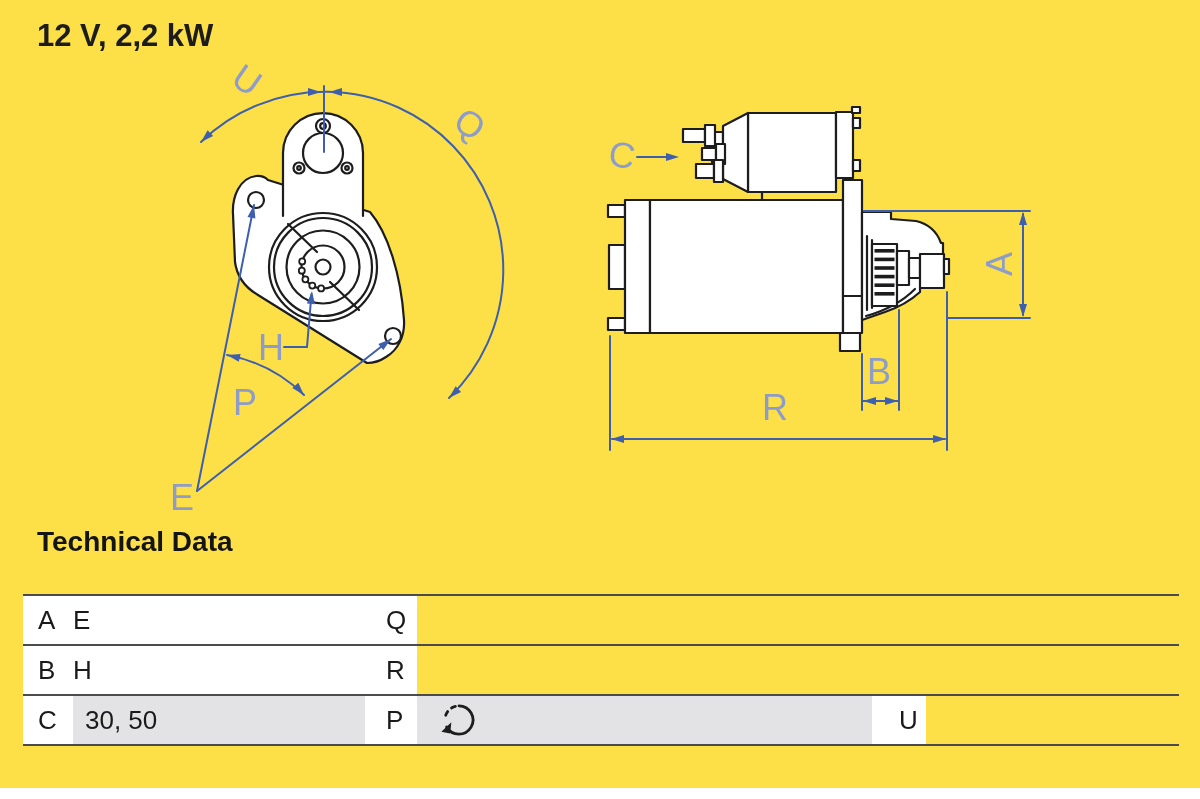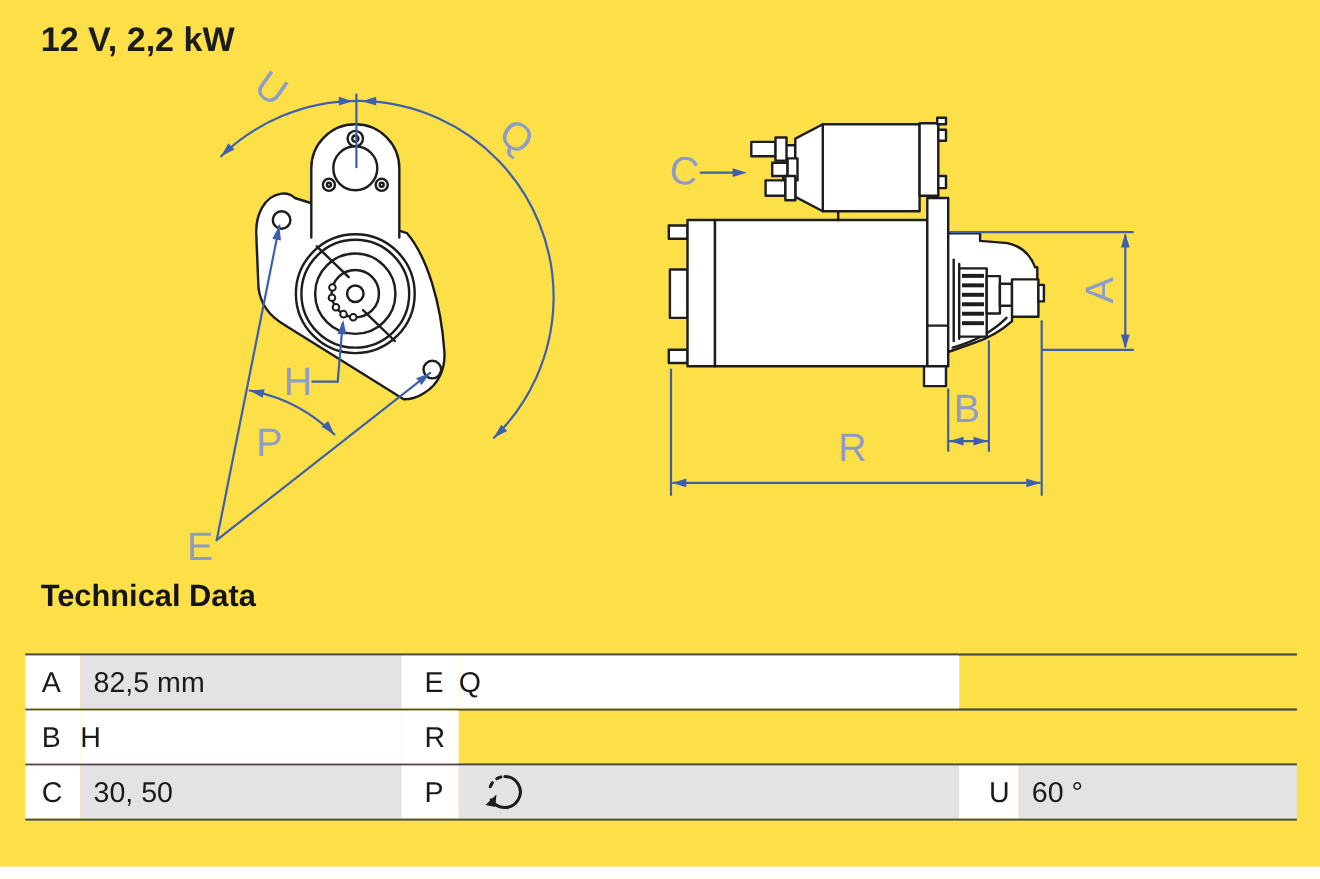--- a/index.html
+++ b/index.html
@@ -180,23 +180,20 @@
   </svg>
 
   <div class="tech-heading">Technical Data</div>
 
   <div class="tech-table">
 
     <div class="tech-row">
       <div class="cell key">
           <span>A</span>
         </div>
-      <div class="cell val">
-          <span>82,5 mm</span>
-        </div>
       <div class="cell key">
           <span>E</span>
         </div>
       <div class="cell key">
           <span>Q</span>
         </div>
     </div>
 
     <div class="tech-row">
       <div class="cell key">
@@ -224,19 +221,16 @@
         <span></span>
         <svg class="rot-icon" width="40" height="40" viewBox="0 0 34 34" xmlns="http://www.w3.org/2000/svg">
           <path d="M 17 5 A 12 12 0 1 1 6.5 23" fill="none" stroke="#1d1d1f" stroke-width="2.4" stroke-linecap="round"></path>
           <path d="M 5.7 12.9 A 12 12 0 0 1 17 5" fill="none" stroke="#1d1d1f" stroke-width="2.4" stroke-linecap="round" stroke-dasharray="3.5 4.5"></path>
           <polygon points="2,27 10.5,19 9.5,28.5" fill="#1d1d1f"></polygon>
         </svg>
       </div>
       <div class="cell key">
           <span>U</span>
         </div>
-      <div class="cell val">
-          <span>60 °</span>
-        </div>
     </div>
 
   </div>
 </div>
 
 </body></html>

